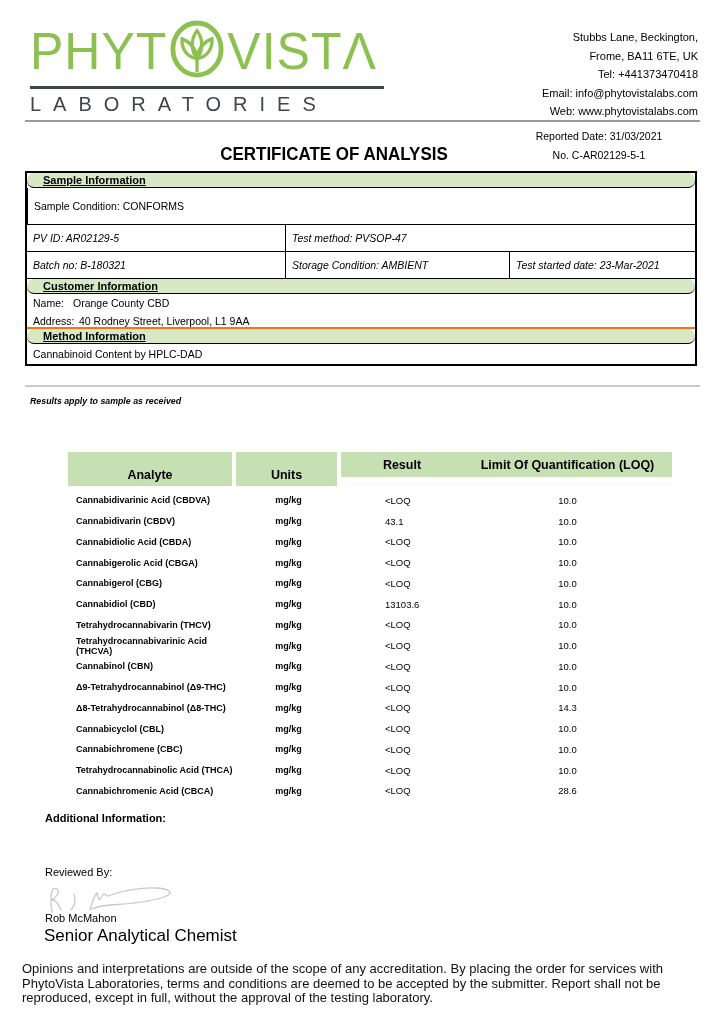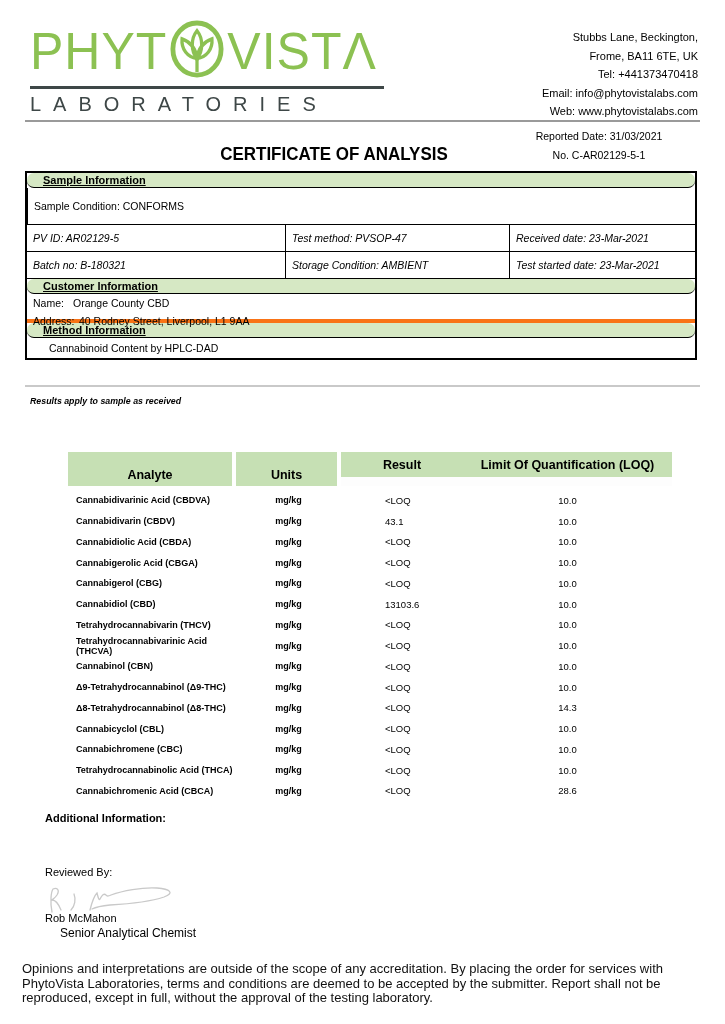--- a/index.html
+++ b/index.html
@@ -32,26 +32,26 @@
   .info-table { position:absolute; left:25px; top:171px; width:672px; border:2px solid #000; font-size:10.5px; }
   .section-bar { background:var(--bar-green,#d6e8c4); border-bottom:1px solid #000; height:15px;
                  line-height:14px; padding-left:16px; font-weight:bold; font-size:11px;border-radius:7px; }
   .section-bar span { text-decoration:underline; }
   .desc-row { display:grid; grid-template-columns:1fr 190px; height:37px; border-bottom:1px solid #000; }
   .desc-cell { padding:3px 6px; }
   .cond-cell { border-left:1px solid #000; display:flex; align-items:center; padding-left:6px; }
   .si-row { display:grid; grid-template-columns:258px 224px 1fr; height:27px; border-bottom:1px solid #000; }
   .si-row > div { display:flex; align-items:center; padding-left:6px;font-style:italic; }
   .si-row > div + div { border-left:1px solid #000; }
-  .cust-cell { height:29px; border-bottom:4px solid #f97316; padding:3px 16px 0 6px; }
+  .cust-cell { height:35px; border-bottom:2px solid #f97316; padding:3px 16px 0 6px; }
   .cust-line { display:flex; margin-bottom:6px; }
   .cust-label { display:inline-block; }
   .cust-label.name  { width:40px; }
   .cust-label.addr  { width:46px; }
-  .method-cell { height:20px; display:flex; align-items:center; padding-left:22px; }
+  .method-cell { height:20px; display:flex; align-items:center; padding-left:6px; }
 
   .mid-rule { position:absolute; left:25px; top:385px; width:675px; border-top:2px solid #c9c9c9; }
   .note { position:absolute; left:30px; top:396px; font-size:8.8px; font-weight:bold; font-style:italic; }
 
   
   .rt { position:absolute; left:68px; top:452px; width:604px; }
   .rt-header { display:grid; grid-template-columns:164px 4px 101px 4px 331px; height:34px; }
   .rt-h { background:var(--th-green,#c6e0b4); text-align:center; padding-top:16px; font-weight:bold; font-size:12.5px; }
   .rt-h34 { background:linear-gradient(to bottom, var(--th-green,#c6e0b4) 0 25px, #fdfdfd 25px);
             display:grid; grid-template-columns:122px 209px; }
@@ -61,21 +61,21 @@
   .rt-analyte { padding-left:8px; font-size:9px; font-weight:bold; }
   .rt-units { text-align:center; font-size:9px; font-weight:bold; }
   .rt-result { padding-left:44px; font-size:9.5px; }
   .rt-loq { text-align:center; font-size:9.5px; }
 
   
   .addl { position:absolute; left:45px; top:812px; font-size:11px; font-weight:bold; }
   .reviewed { position:absolute; left:45px; top:866px; font-size:11px; }
   .signature { position:absolute; left:42px; top:880px; }
   .sig-name { position:absolute; left:45px; top:912px; font-size:11px; }
-  .sig-role { position:absolute; left:60px; top:926px; font-size:12px; }
+  .sig-role { position:absolute; left:44px; top:926px; font-size:17px; }
   .footer { position:absolute; left:22px; top:962px; width:672px; font-size:13px; line-height:14.5px; color:#111; }
 </style>
 </head>
 <body>
 
 <div class="page">
 
   <div class="logo">
     <div class="logo-main">
       <span class="logo-word">PHYT</span>
@@ -111,21 +111,20 @@
   <div class="info-table">
     <div class="section-bar">
       <span>Sample Information</span>
     </div>
     <div class="desc-row">
       <div class="cond-cell">Sample Condition: CONFORMS</div>
     </div>
     <div class="si-row">
         <div>PV ID: AR02129-5</div>
         <div>Test method: PVSOP-47</div>
-        <div>Received date: 23-Mar-2021</div>
       </div>
       <div class="si-row">
         <div>Batch no: B-180321</div>
         <div>Storage Condition: AMBIENT</div>
         <div>Test started date: 23-Mar-2021</div>
       </div>
     <div class="section-bar">
       <span>Customer Information</span>
     </div>
     <div class="cust-cell">

